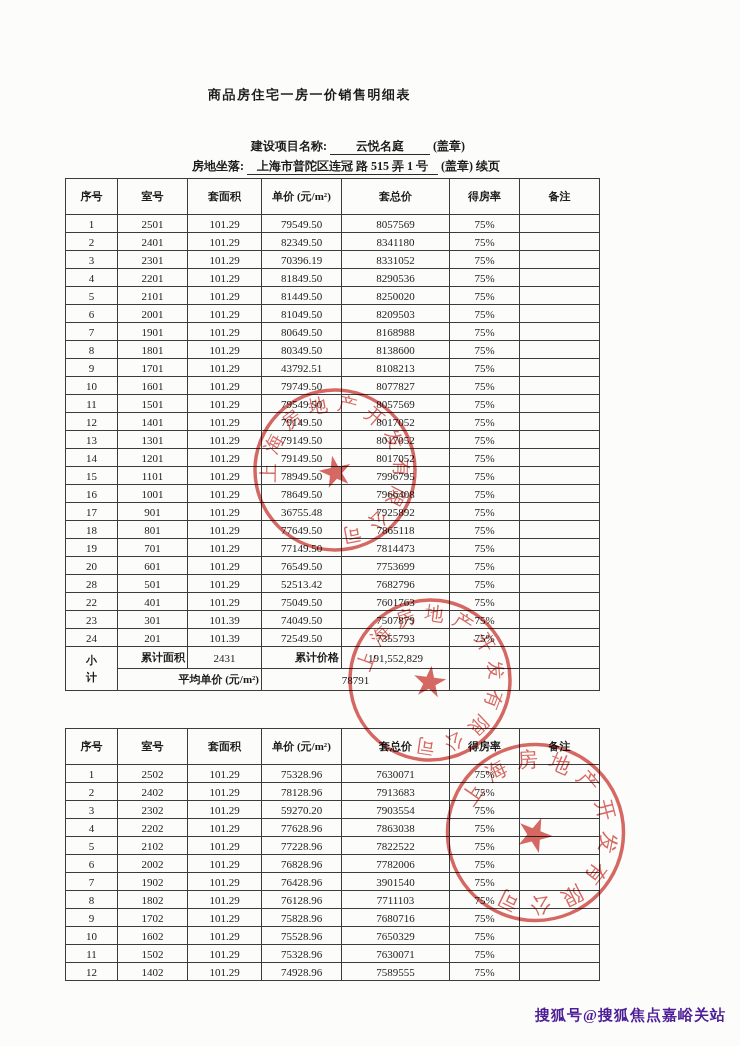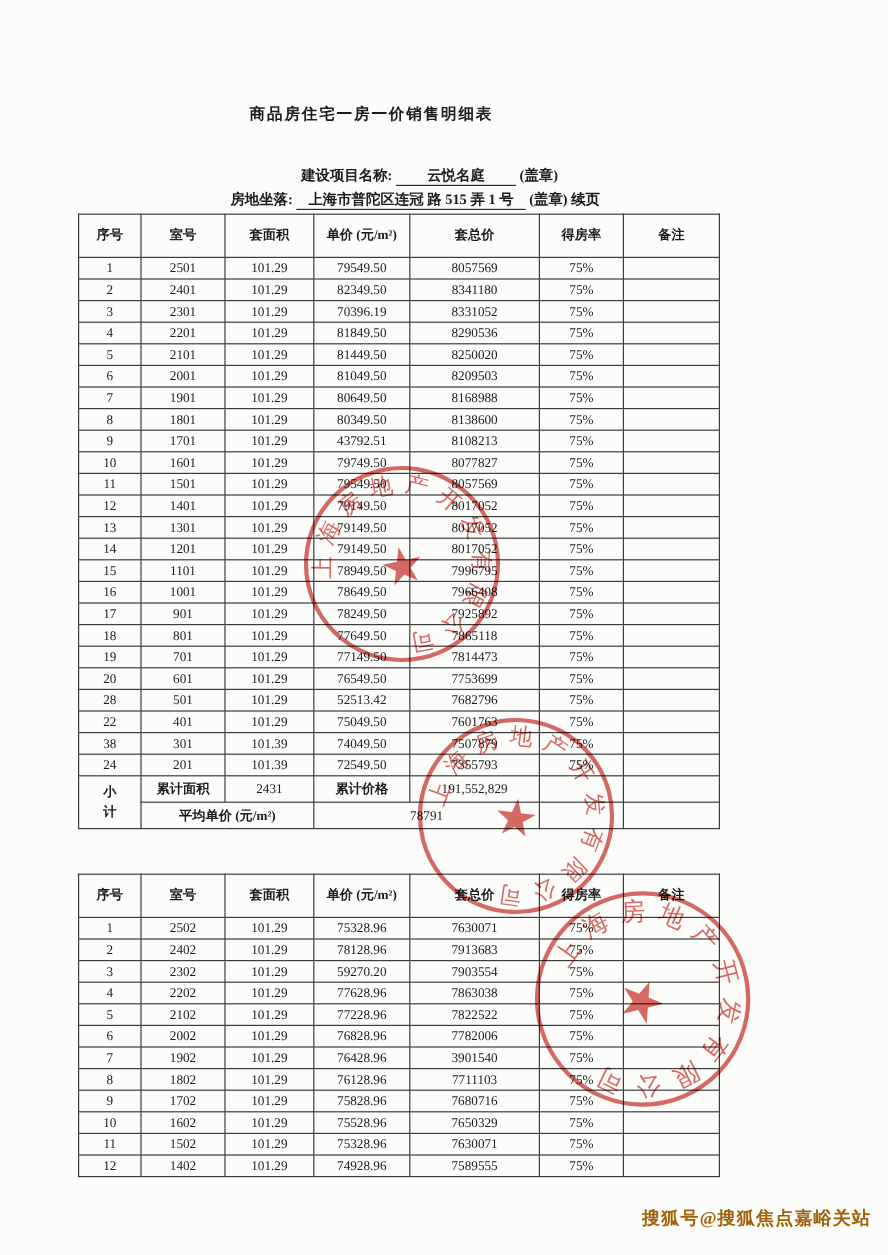--- a/index.html
+++ b/index.html
@@ -21,29 +21,29 @@
   table { border-collapse:collapse; table-layout:fixed; background:transparent; }
   .t1 { position:absolute; left:65px; top:178px; }
   .t2 { position:absolute; left:65px; top:728px; }
   th, td {
     border:1px solid #3c3c3c; text-align:center; vertical-align:middle;
     font-size:11px; padding:0 2px; height:18px; overflow:hidden;
   }
   th { font-weight:bold; height:36px; white-space:normal; line-height:1.25; }
   td { white-space:nowrap; }
   .sum td { height:22px; }
-  .sum .b { font-weight:bold; }
+  .sum .b { font-weight:bold;text-align:right; }
   .sum-label { white-space:pre-line; font-weight:bold; line-height:1.5; }
 
   .stamp { position:absolute; mix-blend-mode:multiply; opacity:.78; pointer-events:none; }
   .stamp-1 { left:250px; top:385px; transform:rotate(-12deg); }
   .stamp-2 { left:345px; top:595px; transform:rotate(7deg); }
   .stamp-3 { left:443px; top:740px; transform:rotate(22deg); }
 
-  .watermark { position:absolute; right:14px; top:1006px; font-size:15px; font-weight:bold; color:#a16207; letter-spacing:1px; }
+  .watermark { position:absolute; right:14px; top:1006px; font-size:15px; font-weight:bold; color:#4c1d95; letter-spacing:1px; }
 </style>
 </head>
 <body>
 
 <div class="sheet">
 
   <div class="title">商品房住宅一房一价销售明细表</div>
 
   <div class="meta-line project-line">
     <span>建设项目名称:</span>
@@ -220,21 +220,21 @@
           <td>101.29</td>
           <td>78649.50</td>
           <td>7966408</td>
           <td>75%</td>
           <td></td>
         </tr>
         <tr>
           <td>17</td>
           <td>901</td>
           <td>101.29</td>
-          <td>78249.50</td>
+          <td>36755.48</td>
           <td>7925892</td>
           <td>75%</td>
           <td></td>
         </tr>
         <tr>
           <td>18</td>
           <td>801</td>
           <td>101.29</td>
           <td>77649.50</td>
           <td>7865118</td>
@@ -271,21 +271,21 @@
         <tr>
           <td>22</td>
           <td>401</td>
           <td>101.29</td>
           <td>75049.50</td>
           <td>7601763</td>
           <td>75%</td>
           <td></td>
         </tr>
         <tr>
-          <td>38</td>
+          <td>23</td>
           <td>301</td>
           <td>101.39</td>
           <td>74049.50</td>
           <td>7507879</td>
           <td>75%</td>
           <td></td>
         </tr>
         <tr>
           <td>24</td>
           <td>201</td>

